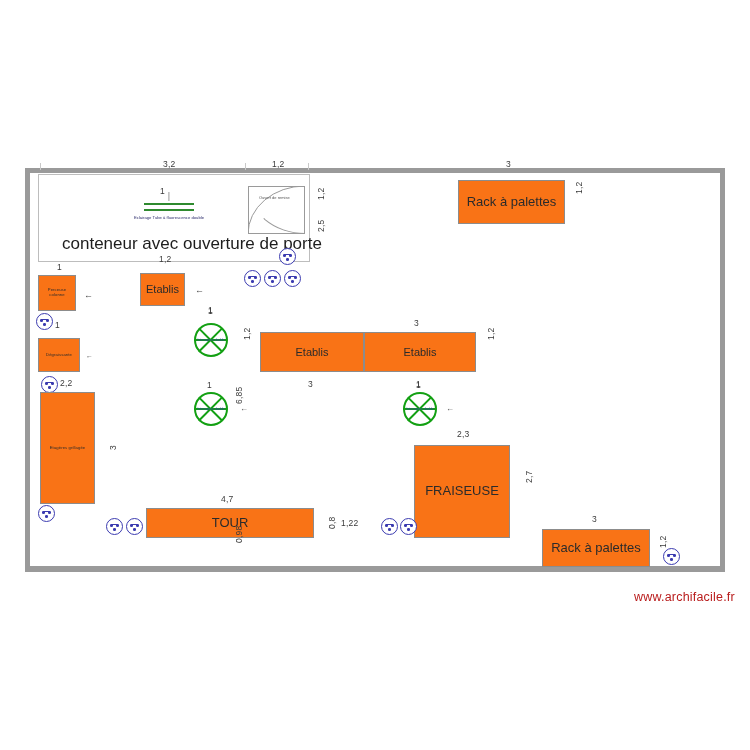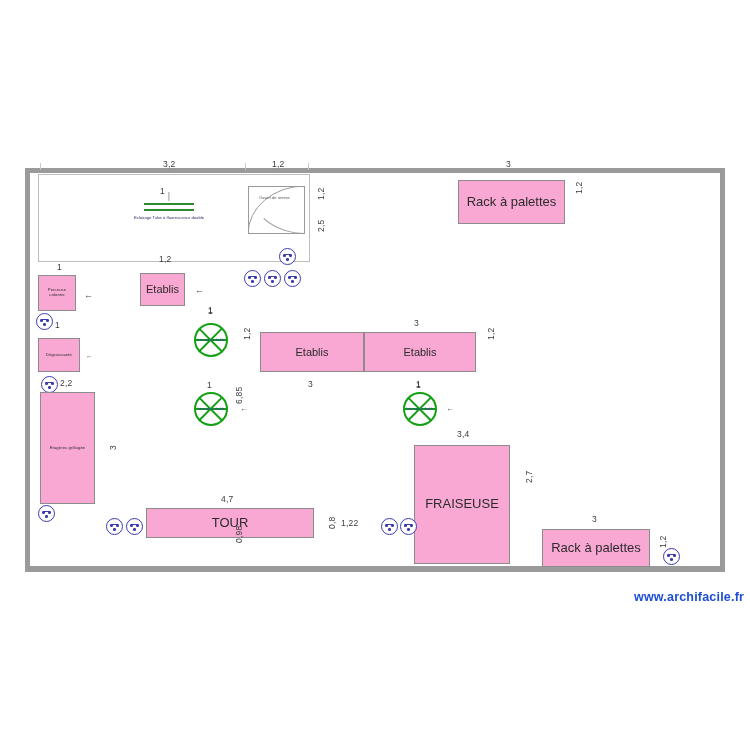--- a/index.html
+++ b/index.html
@@ -24,21 +24,21 @@
 
   
   .wall {
     position: absolute;
     background: #9a9a9a;
   }
 
   
   .box {
     position: absolute;
-    background: #f9a8d4;
+    background: #f97316;
     border: 1px solid #8c8c8c;
     box-sizing: border-box;
     display: flex;
     align-items: center;
     justify-content: center;
     text-align: center;
     color: #2b2b2b;
   }
   .box-lbl {
     display: block;
@@ -202,37 +202,37 @@
     position: absolute;
     font-size: 9px;
     color: #4a4a4a;
     line-height: 1;
   }
 
   
   .watermark {
     position: absolute;
     font-size: 12.5px;
-    color: #1d4ed8;
+    color: #b91c1c;
     white-space: nowrap;
     letter-spacing: .2px;
-    font-weight: bold;
   }
 </style>
 </head>
 <body>
 
 <div id="plan-canvas">
 
   <div class="wall" style="left:25px; top:168px; width:700px; height:5px;"></div>
   <div class="wall" style="left:25px; top:566px; width:700px; height:6px;"></div>
   <div class="wall" style="left:25px; top:168px; width:5px; height:404px;"></div>
   <div class="wall" style="left:720px; top:168px; width:5px; height:404px;"></div>
 
   <div class="room" style="left:38px; top:174px; width:272px; height:88px;"></div>
+  <div class="room-title" style="left:62px; top:234px;">conteneur avec ouverture de porte</div>
 
   <div class="tube" style="left:144px; top:203px; width:50px;">
     <div class="tube-cap"></div>
     <b></b>
     <b></b>
     <div class="tube-txt">Eclairage Tube à fluorescence double</div>
   </div>
   <div class="dim" style="left:160px; top:186px;">1</div>
 
   <div class="door-box" style="left:248px; top:186px; width:57px; height:48px;"></div>
@@ -365,24 +365,24 @@
     <span class="box-lbl">Etablis</span>
   </div>
   <div class="box fs-11" style="left:364px; top:332px; width:112px; height:40px;">
     <span class="box-lbl">Etablis</span>
   </div>
   <div class="dim" style="left:414px; top:318px;">3</div>
   <div class="dim vert" style="left:486px; top:340px;">1,2</div>
   <div class="dim" style="left:308px; top:379px;">3</div>
   <div class="dim" style="left:416px; top:379px;">1</div>
 
-  <div class="box fs-13" style="left:414px; top:445px; width:96px; height:119px;">
+  <div class="box fs-13" style="left:414px; top:445px; width:96px; height:93px;">
     <span class="box-lbl">FRAISEUSE</span>
   </div>
-  <div class="dim" style="left:457px; top:429px;">3,4</div>
+  <div class="dim" style="left:457px; top:429px;">2,3</div>
   <div class="dim vert" style="left:524px; top:483px;">2,7</div>
 
   <div class="box fs-13" style="left:146px; top:508px; width:168px; height:30px;">
     <span class="box-lbl">TOUR</span>
   </div>
   <div class="dim" style="left:221px; top:494px;">4,7</div>
   <div class="dim vert" style="left:327px; top:529px;">0,8</div>
   <div class="dim" style="left:341px; top:518px;">1,22</div>
   <div class="dim vert" style="left:234px; top:543px;">0,98</div>
 

